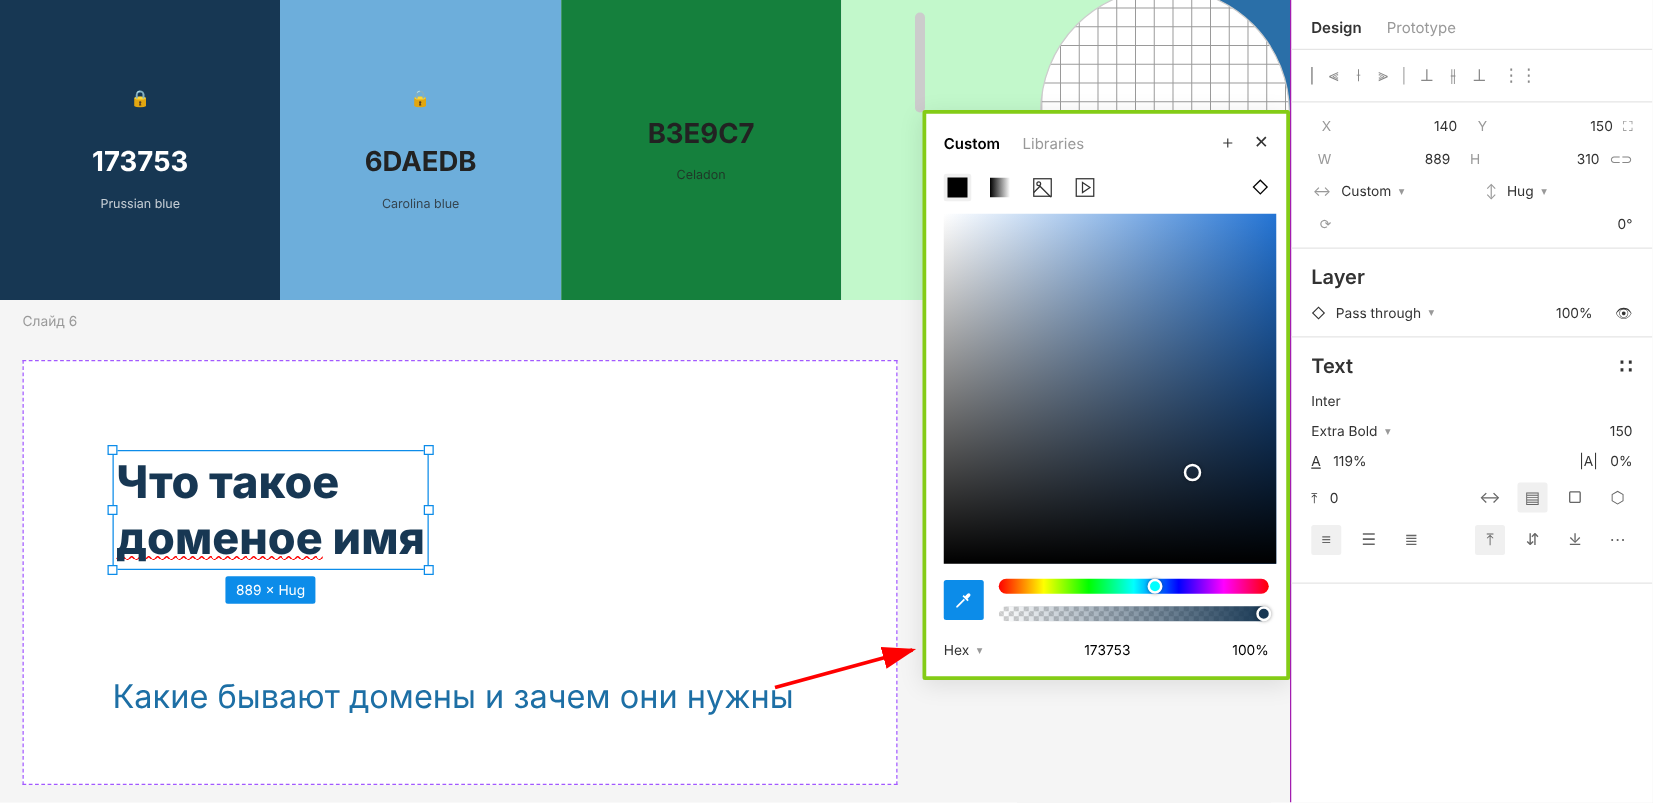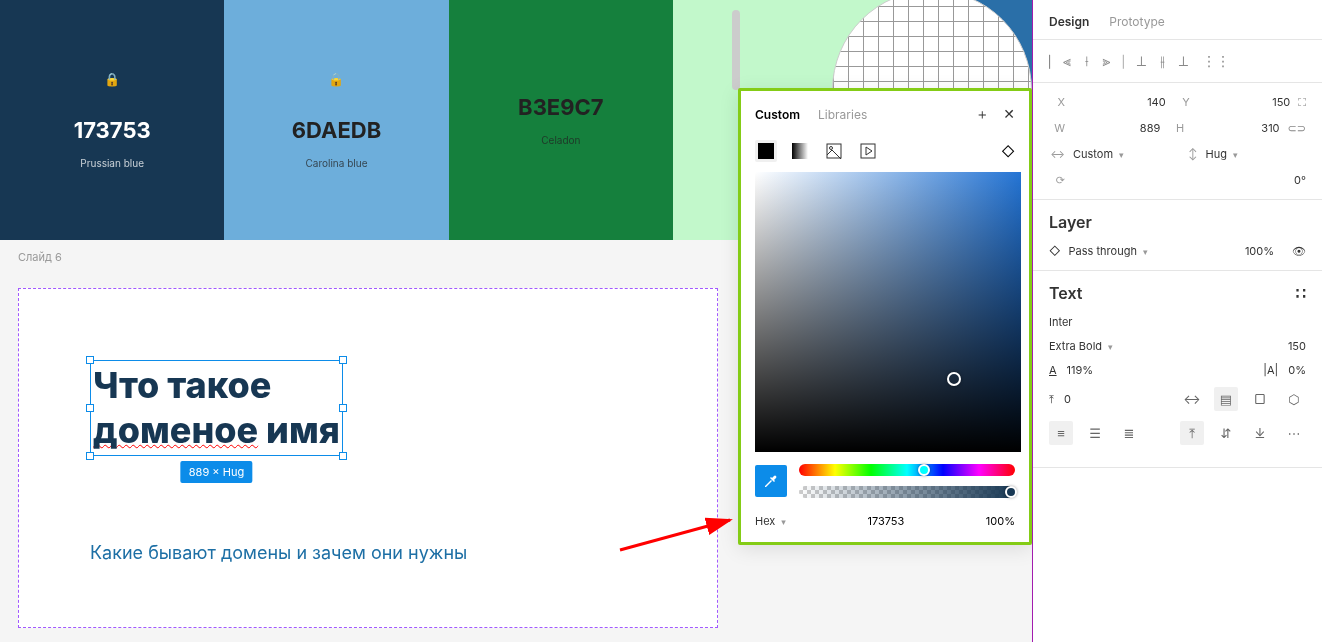--- a/index.html
+++ b/index.html
@@ -18,21 +18,21 @@
 .text-box { position: absolute; left: 90px; top: 360px; border: 1px solid #0c8ce9; padding: 2px; }
 .text-box .handle { position: absolute; width: 8px; height: 8px; background: #fff; border: 1px solid #0c8ce9; }
 .h-tl { top: -5px; left: -5px; } .h-tr { top: -5px; right: -5px; }
 .h-bl { bottom: -5px; left: -5px; } .h-br { bottom: -5px; right: -5px; }
 .h-ml { top: 50%; left: -5px; transform: translateY(-50%); }
 .h-mr { top: 50%; right: -5px; transform: translateY(-50%); }
 .title-text { font-size: 36px; font-weight: 800; color: #173753; line-height: 1.25; }
 .title-text span { position: relative; }
 .title-text .wavy { text-decoration: underline wavy red 1px; text-decoration-skip-ink: none; }
 .size-badge { position: absolute; bottom: -28px; left: 50%; transform: translateX(-50%); background: #0c8ce9; color: #fff; font-size: 11px; padding: 4px 8px; border-radius: 2px; }
-.subtitle { position: absolute; left: 90px; top: 540px; font-size: 18px; color: #1d6fa5; line-height: 1.4; }
+.subtitle { position: absolute; left: 90px; top: 540px; font-size: 26px; color: #1d6fa5; line-height: 1.4; }
 .arrow { position: absolute; left: 610px; top: 510px; pointer-events: none; }
 
 .color-picker { position: absolute; left: 738px; top: 88px; width: 294px; background: #fff; border: 3px solid #84cc16; border-radius: 2px; box-shadow: 0 4px 20px rgba(0,0,0,0.1); z-index: 10; }
 .picker-header { display: flex; align-items: center; padding: 14px 14px 12px; }
 .picker-tabs { display: flex; gap: 18px; }
 .picker-tab { font-size: 12px; cursor: pointer; }
 .picker-tab.active { font-weight: 600; }
 .picker-tab:not(.active) { color: #999; }
 .picker-header-icons { margin-left: auto; display: flex; gap: 14px; }
 .picker-header-icons span { cursor: pointer; font-size: 14px; color: #333; }

